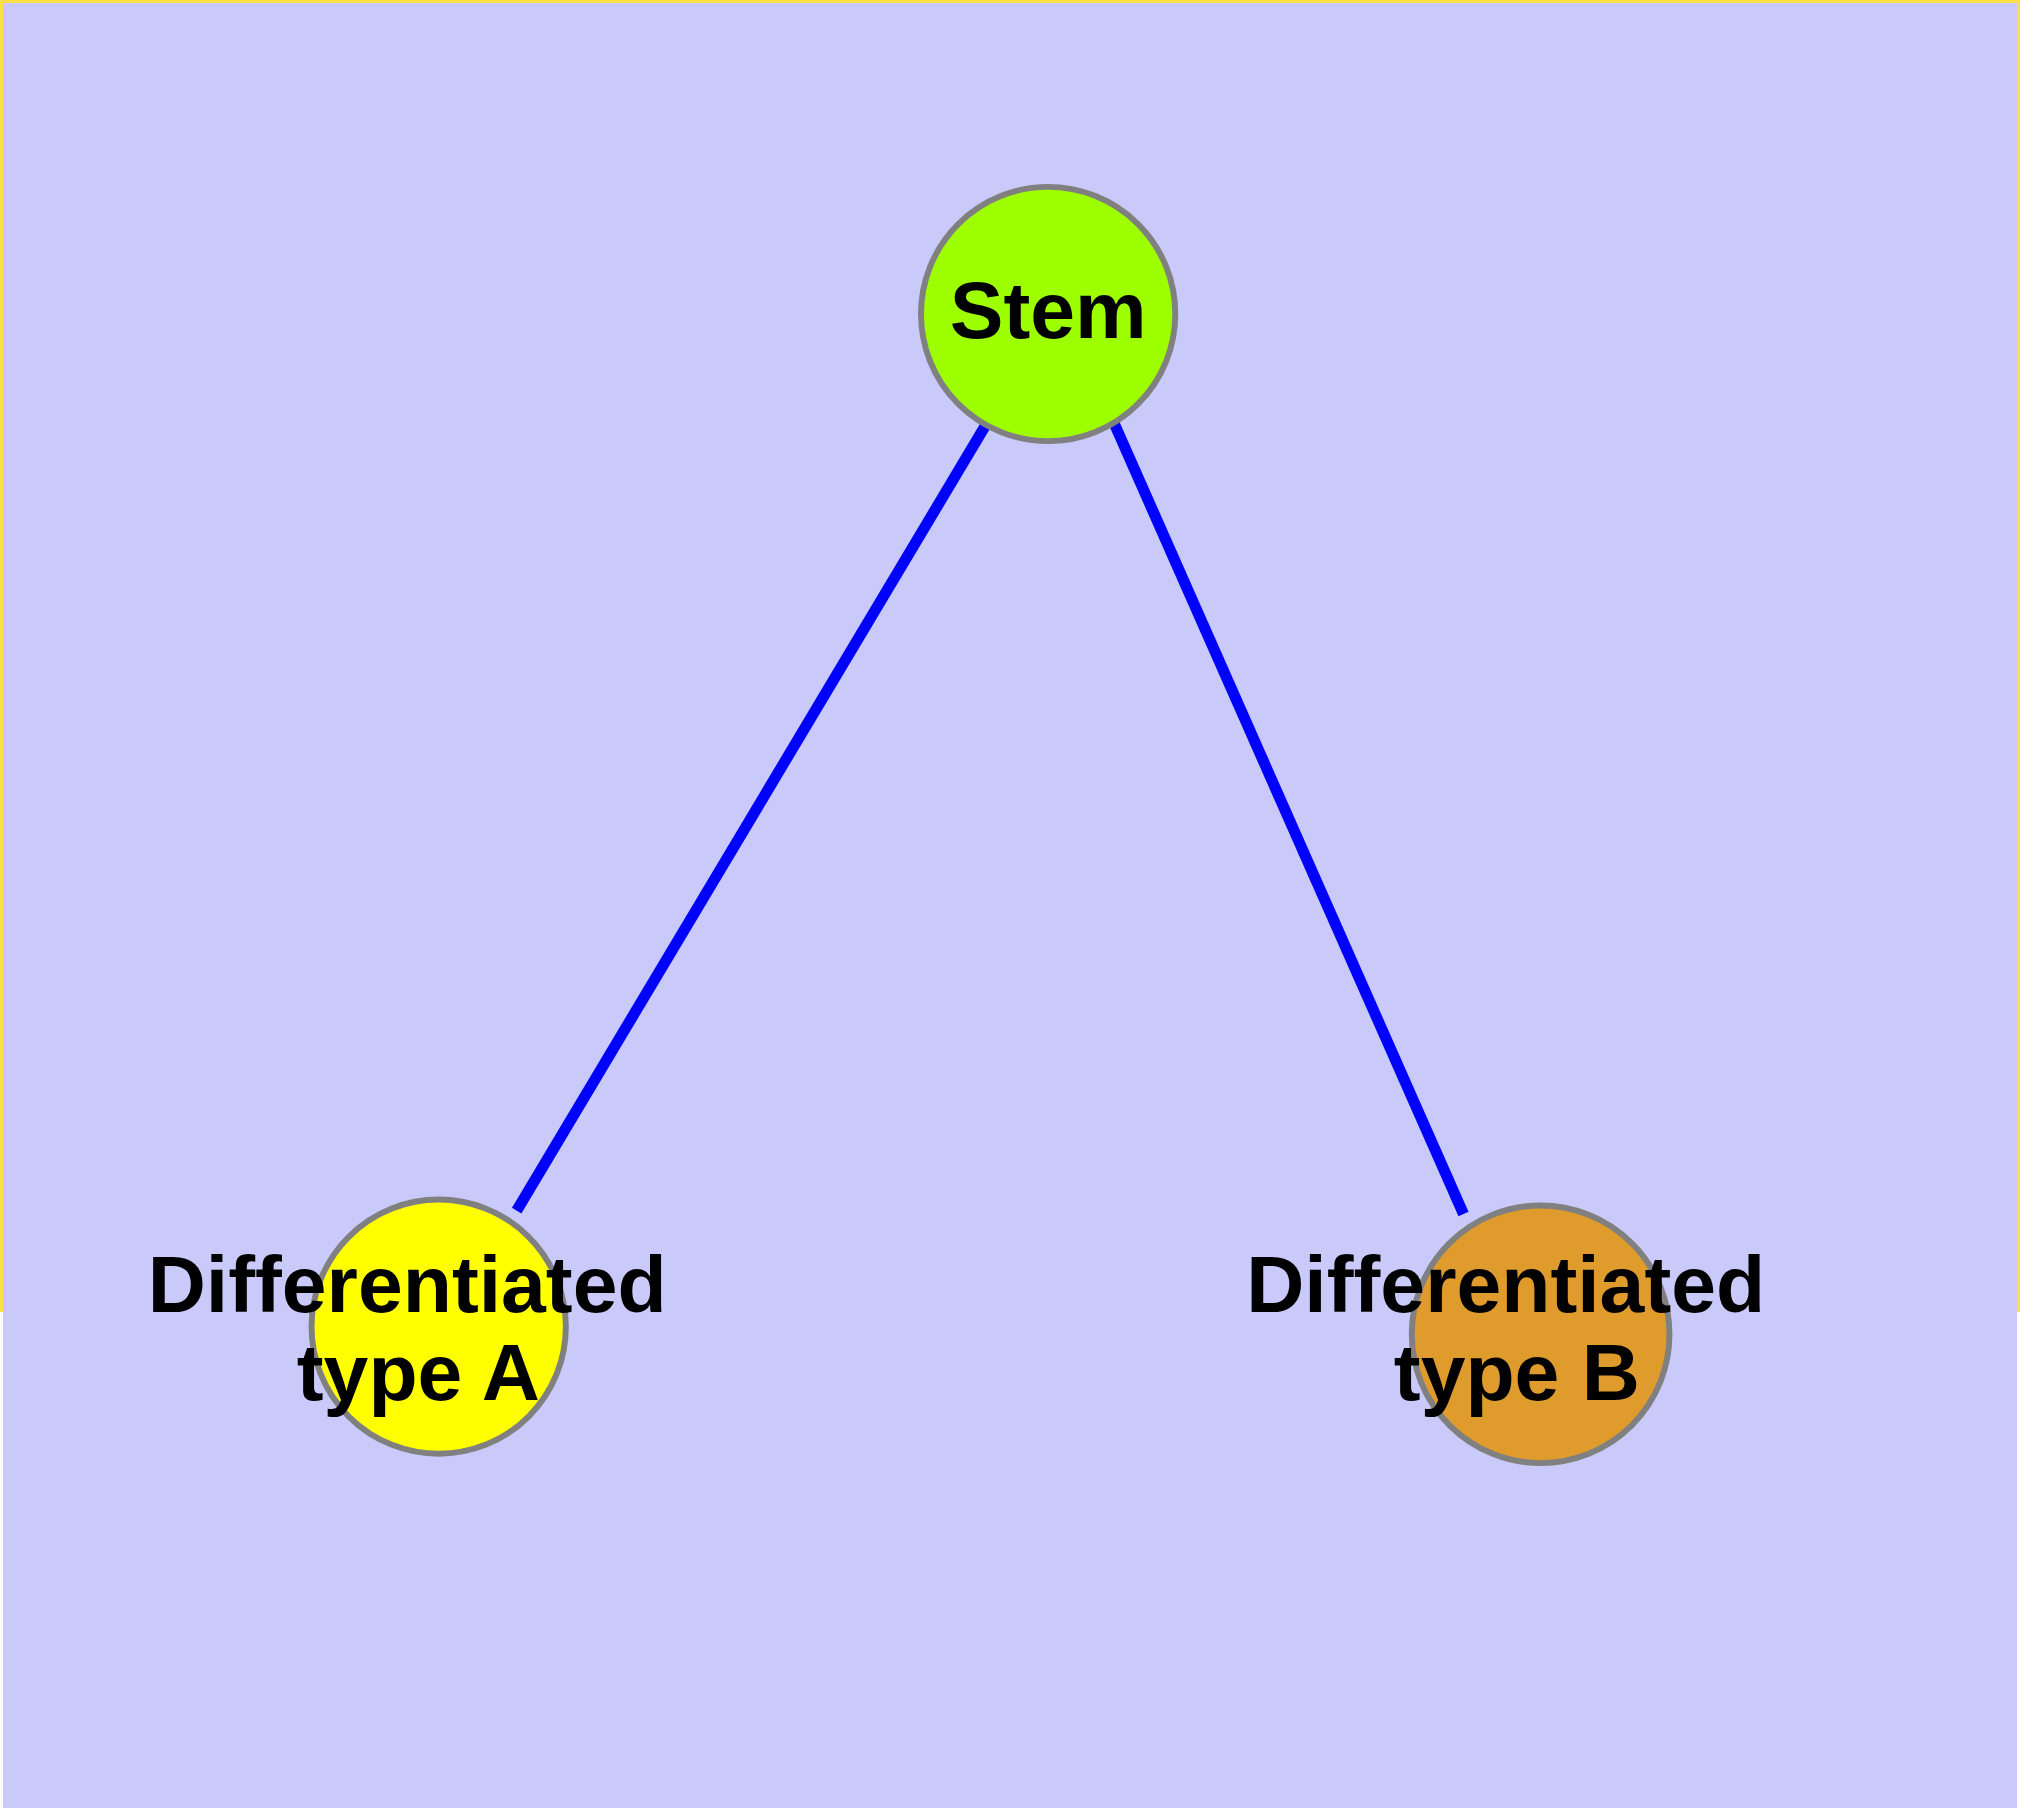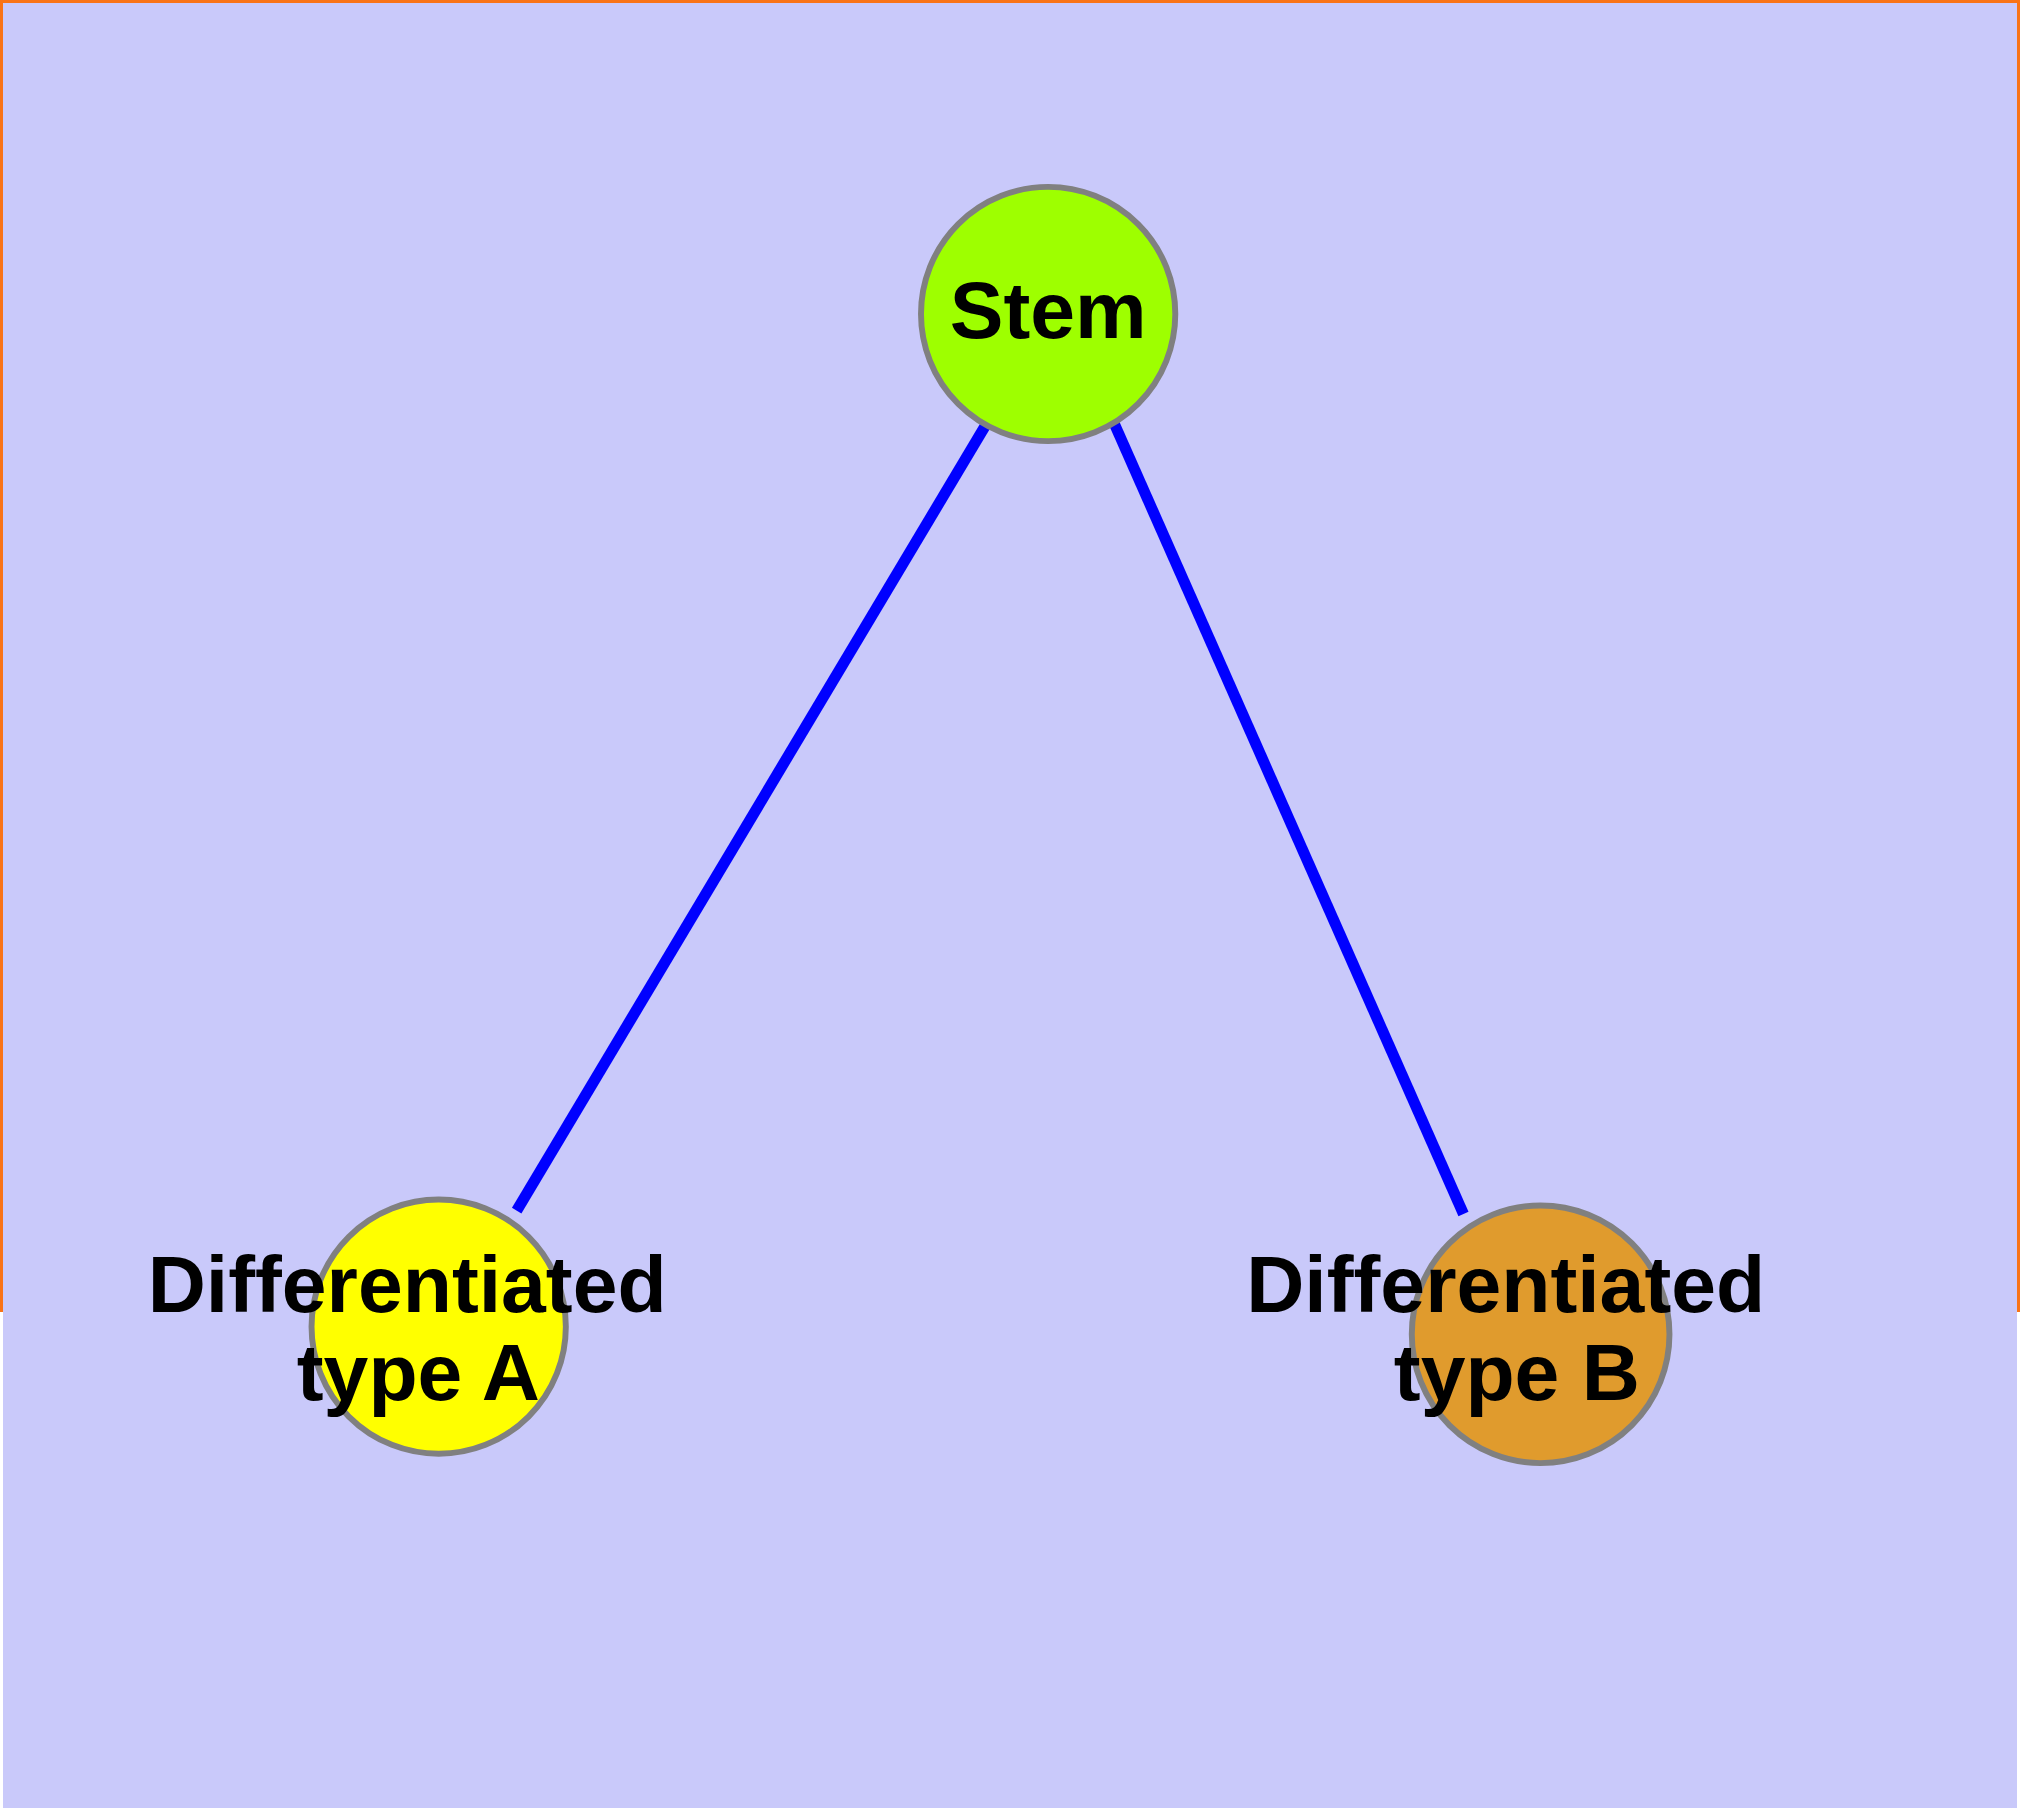--- a/index.html
+++ b/index.html
@@ -12,21 +12,21 @@
     height: 1812px;
     overflow: hidden;
     font-family: "Liberation Sans", sans-serif;
   }
   #canvas {
     position: absolute;
     left: 0;
     top: 0;
     width: 2021px;
     height: 1312px;
-    background: #f97316;
+    background: #fde047;
   }
   #plot-area {
     position: absolute;
     left: 3.4px;
     top: 3.4px;
     width: 2014px;
     height: 1805px;
     background: #c9c9fa;
     overflow: hidden;
   }

